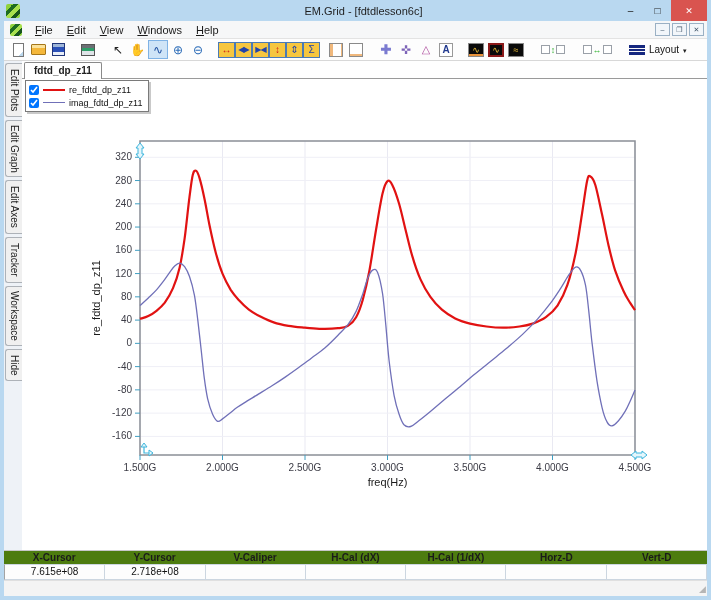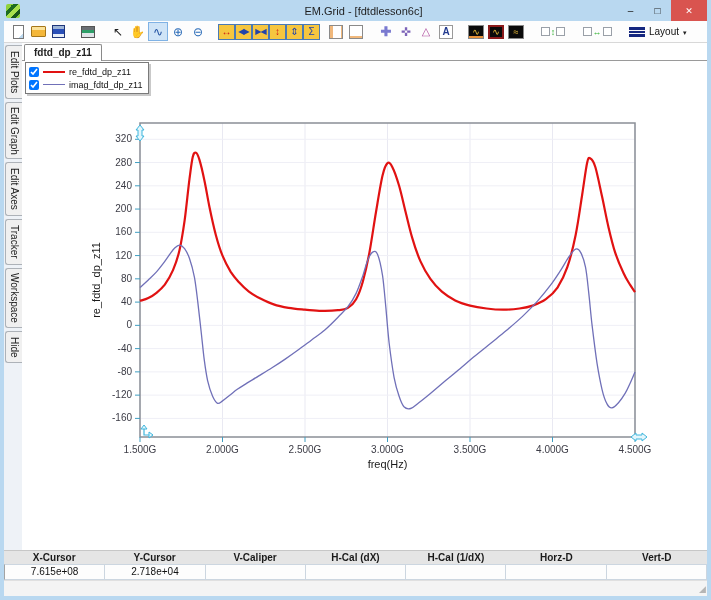--- a/index.html
+++ b/index.html
@@ -68,21 +68,21 @@
   
   .legend { position:absolute; left:3px; top:19px; background:#fff; border:1px solid #7a7a7a; box-shadow:2px 2px 0 #c9c9c9; padding:2px 6px 2px 3px; z-index:5; }
   .leg-row { display:flex; align-items:center; gap:4px; height:13px; }
   .leg-row input { width:10px; height:10px; margin:0; }
   .leg-line { width:22px; height:0; border-top:2px solid #000; }
   .leg-label { font-size:9px; color:#111; white-space:nowrap; }
 
   #chart { position:absolute; left:0; top:18px; }
 
   
-  .cursor-table { flex:none; border-top:1px solid #c7c7c7; background:#e5e5e5; }
+  .cursor-table { flex:none; border-top:1px solid #c7c7c7; background:#4d7c0f; }
   .cur-row { display:flex; }
   .cur-h { flex:1; font-size:10px; font-weight:600; color:#1a1a1a; text-align:center; padding:1px 0; }
   .cur-v { flex:1; font-size:10px; color:#111; text-align:center; background:#fdfdfd; border:1px solid #ccd6e0; border-left:0; padding:1px 0; height:16px; }
   .cur-row .cur-v:first-child { border-left:1px solid #a3a3a3; }
 
   
   .statusbar { flex:none; height:16px; background:#f4f4f4; border-top:1px solid #e0e0e0; display:flex; align-items:center; }
   .grip { margin-left:auto; margin-right:1px; color:#b5b5b5; font-size:9px; }
 </style>
 </head>
@@ -93,20 +93,33 @@
   <div class="titlebar">
     <div class="app-icon"></div>
     <div class="title-text">EM.Grid - [fdtdlesson6c]</div>
     <div class="cap-btns">
       <div class="cap">–</div>
       <div class="cap">□</div>
       <div class="cap close">✕</div>
     </div>
   </div>
 
+  <div class="menubar">
+    <div class="menu-icon"></div>
+    <span class="menu-item">File</span>
+    <span class="menu-item">Edit</span>
+    <span class="menu-item">View</span>
+    <span class="menu-item">Windows</span>
+    <span class="menu-item">Help</span>
+    <div class="mdi-btns">
+      <div class="mdi">–</div>
+      <div class="mdi">❐</div>
+      <div class="mdi">✕</div>
+    </div>
+  </div>
 
   <div class="toolbar">
     <span class="tb">
         <span class="ic-page"></span>
       </span>
     <span class="tb">
         <span class="ic-folder"></span>
       </span>
     <span class="tb">
         <span class="ic-floppy"></span>
@@ -282,21 +295,21 @@
       <span class="cur-h">X-Cursor</span>
       <span class="cur-h">Y-Cursor</span>
       <span class="cur-h">V-Caliper</span>
       <span class="cur-h">H-Cal (dX)</span>
       <span class="cur-h">H-Cal (1/dX)</span>
       <span class="cur-h">Horz-D</span>
       <span class="cur-h">Vert-D</span>
     </div>
     <div class="cur-row">
       <span class="cur-v">7.615e+08</span>
-      <span class="cur-v">2.718e+04</span>
+      <span class="cur-v">2.718e+08</span>
       <span class="cur-v"></span>
       <span class="cur-v"></span>
       <span class="cur-v"></span>
       <span class="cur-v"></span>
       <span class="cur-v"></span>
     </div>
   </div>
 
   <div class="statusbar">
     <span></span>

